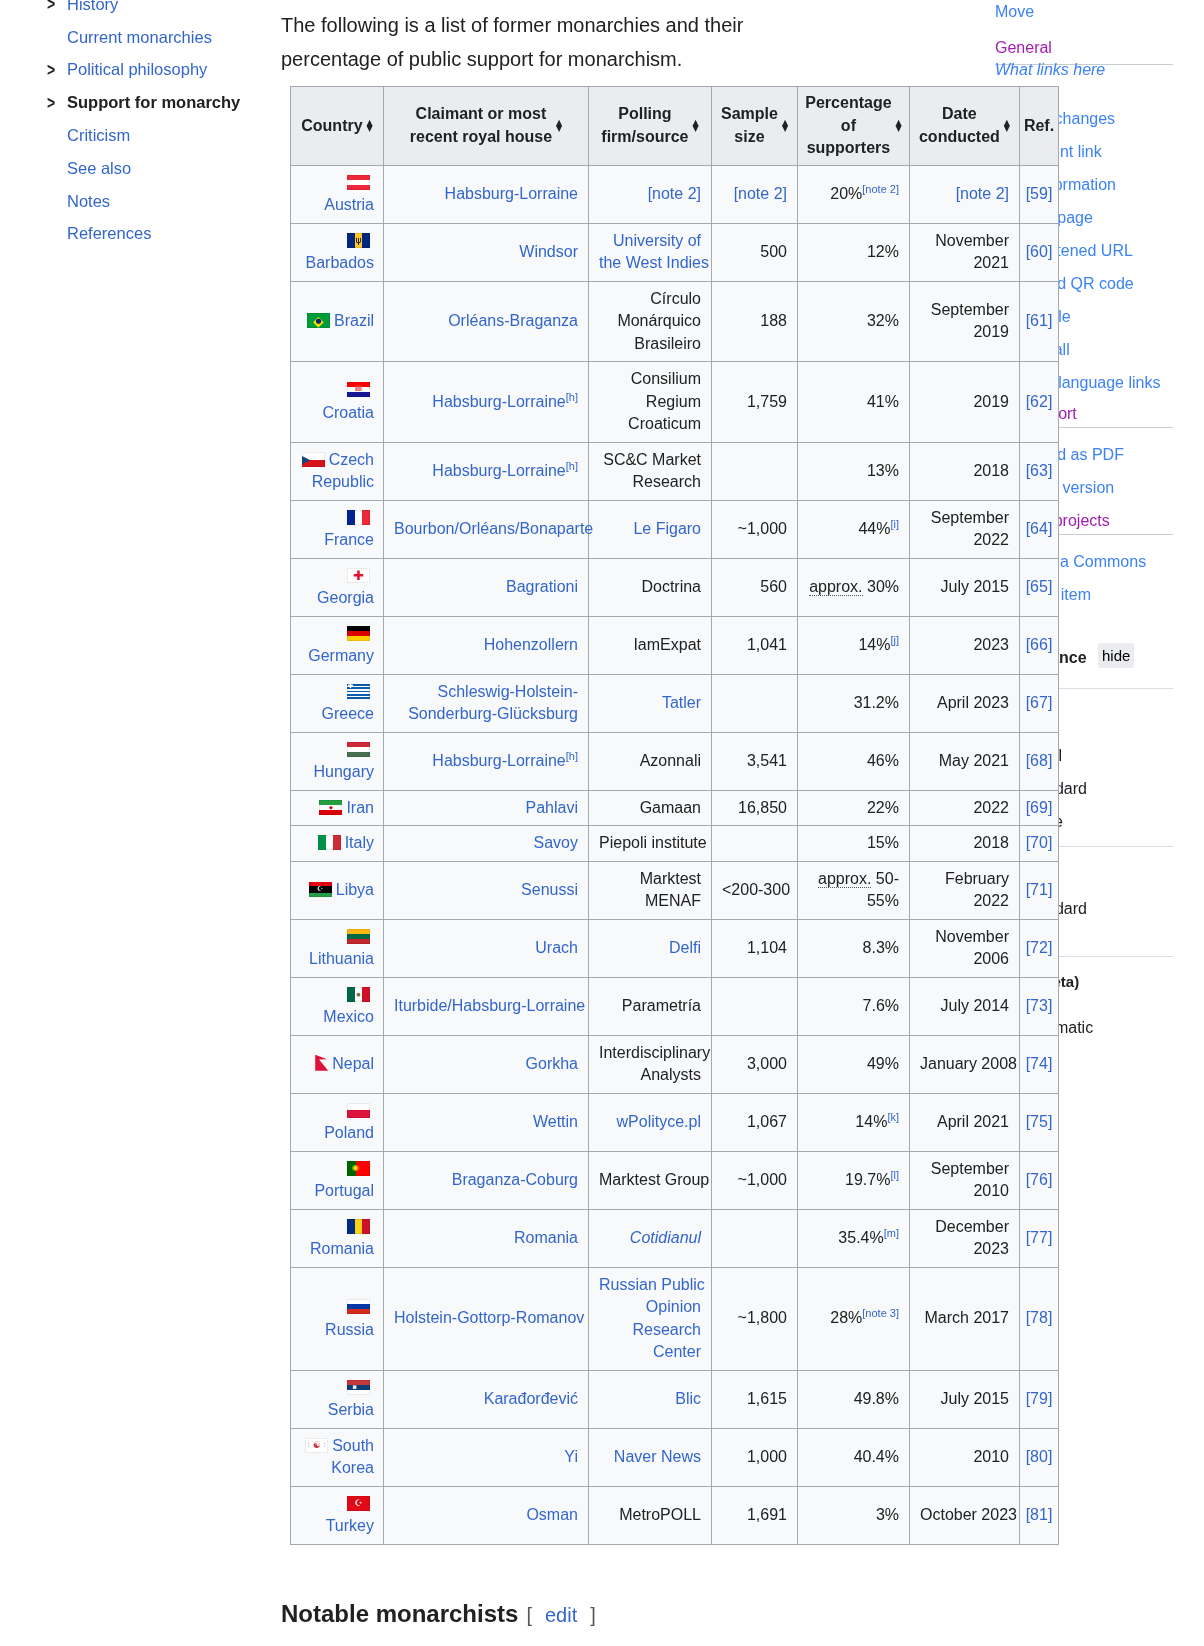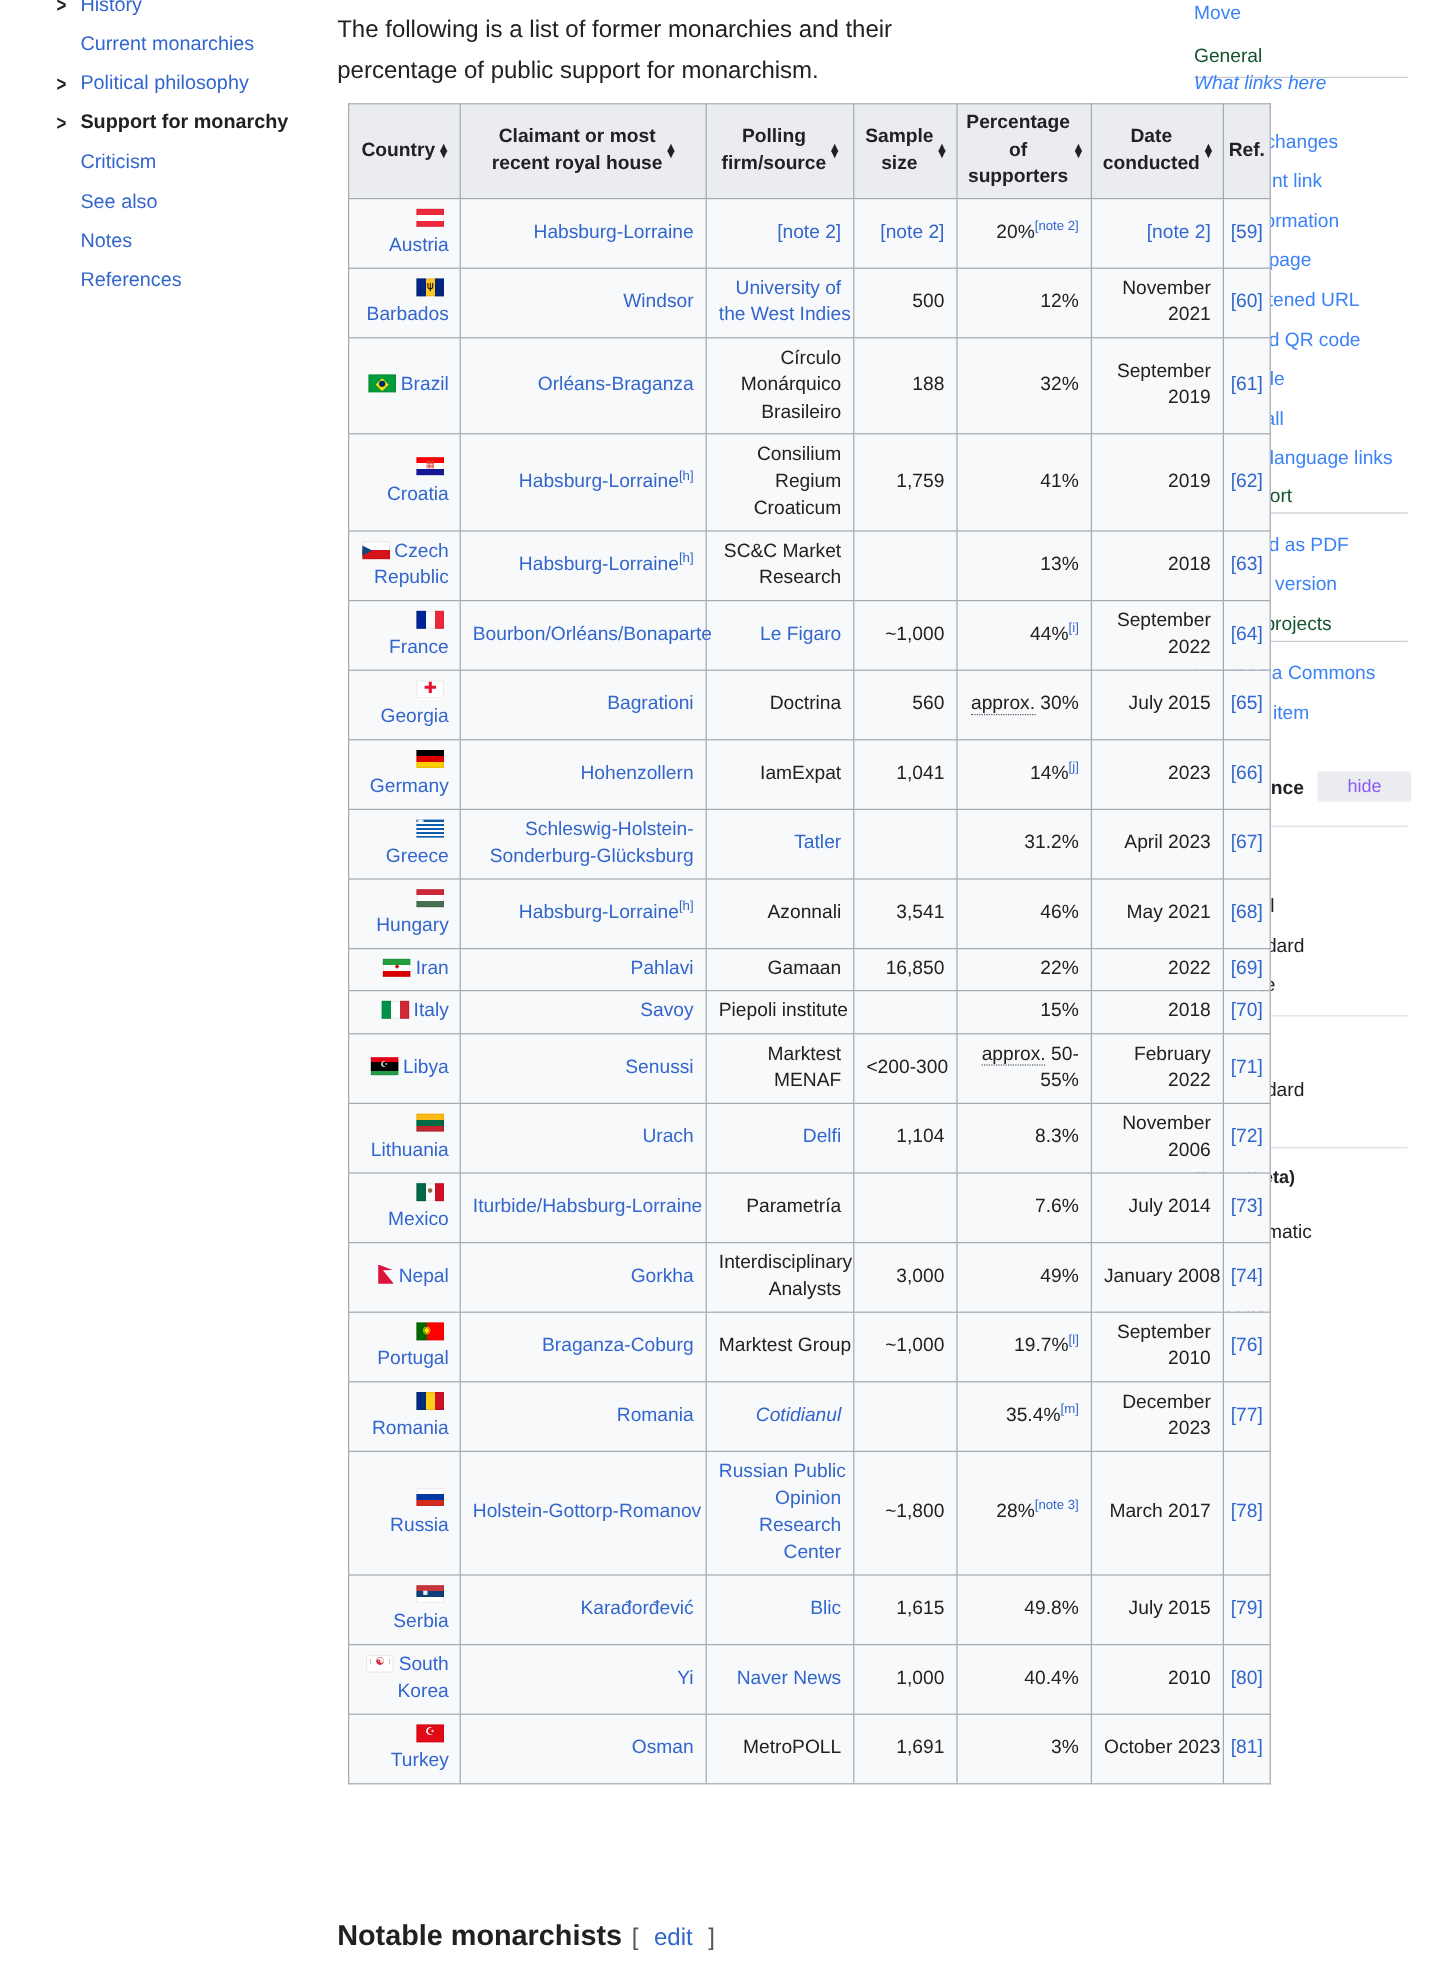--- a/index.html
+++ b/index.html
@@ -18,28 +18,28 @@
   }
   .toc-label{margin-left:22px;color:#3366cc;cursor:pointer;white-space:nowrap}
   .toc-item.active .toc-label{color:#202122;font-weight:bold}
   
   #intro{position:absolute;left:281px;top:8px;width:530px;margin:0;
     font-size:20px;line-height:34px;z-index:2}
   
   #tools{position:absolute;left:995px;top:0;width:209px;height:1130px;z-index:1;font-size:16px}
   .tool-abs{position:absolute;left:0;white-space:nowrap;line-height:20px}
   .tool-link{color:#3b82f6;cursor:pointer}
-  .tool-header{color:#14532d}
+  .tool-header{color:#a21caf}
   .tool-rule{position:absolute;left:0;width:178px;height:1px;background:#c8ccd1}
   .app-rule{background:#dadde3}
   .app-header-label{font-weight:bold;color:#202122}
   .app-section{font-weight:bold;color:#202122;font-size:15px}
   .app-option{left:27px;color:#202122}
   .hide-btn{position:absolute;left:103px;background:#eaecf0;border:0;border-radius:2px;
-    padding:4px 25px;font-size:15px;color:#8b5cf6;cursor:pointer;
+    padding:4px 4px;font-size:15px;color:#000000;cursor:pointer;
     font-family:"Liberation Sans",sans-serif}
   
   #table-wrap{position:absolute;left:290px;top:86px;z-index:2}
   table{border-collapse:collapse;table-layout:fixed;width:768px;
     font-size:16px;line-height:22.5px}
   th,td{border:1px solid #a2a9b1;vertical-align:middle}
   th{background:#eaecf0;font-weight:bold;padding:5px 3px;cursor:pointer}
   td{background:#f8f9fa;padding:6px 10px}
   .th-flex{display:flex;align-items:center;justify-content:center;gap:4px}
   .th-label{white-space:pre;text-align:center}
@@ -357,20 +357,29 @@
           <td class="c-country"><span class="flag flag-nepal" style="background: rgb(220, 20, 60);"></span><a>Nepal</a></td>
           <td class="c-claimant"><a>Gorkha</a></td>
           <td class="c-polling"><span class="plain">Interdisciplinary
 Analysts</span></td>
           <td class="c-sample"><span class="plain">3,000</span></td>
           <td class="c-pct"><span class="plain">49%</span></td>
           <td class="c-date"><span class="plain">January 2008</span></td>
           <td class="c-ref"><a>[74]</a></td>
         </tr>
         <tr>
+          <td class="c-country"><span class="flag" style="background: linear-gradient(rgb(255, 255, 255) 0%, rgb(255, 255, 255) 50%, rgb(220, 20, 60) 50%, rgb(220, 20, 60) 100%);"></span><br><a>Poland</a></td>
+          <td class="c-claimant"><a>Wettin</a></td>
+          <td class="c-polling"><a>wPolityce.pl</a></td>
+          <td class="c-sample"><span class="plain">1,067</span></td>
+          <td class="c-pct"><span class="plain">14%</span><sup><a>[k]</a></sup></td>
+          <td class="c-date"><span class="plain">April 2021</span></td>
+          <td class="c-ref"><a>[75]</a></td>
+        </tr>
+        <tr>
           <td class="c-country"><span class="flag" style="background: linear-gradient(to right, rgb(0, 102, 0) 0%, rgb(0, 102, 0) 38%, rgb(255, 0, 0) 38%, rgb(255, 0, 0) 100%);"><span class="emblem" style="color: rgb(255, 233, 0); font-size: 8px; margin-left: -3px; margin-top: 0px;">◉</span></span><br><a>Portugal</a></td>
           <td class="c-claimant"><a>Braganza-Coburg</a></td>
           <td class="c-polling"><span class="plain">Marktest Group</span></td>
           <td class="c-sample"><span class="plain">~1,000</span></td>
           <td class="c-pct"><span class="plain">19.7%</span><sup><a>[l]</a></sup></td>
           <td class="c-date"><span class="plain">September
 2010</span></td>
           <td class="c-ref"><a>[76]</a></td>
         </tr>
         <tr>

